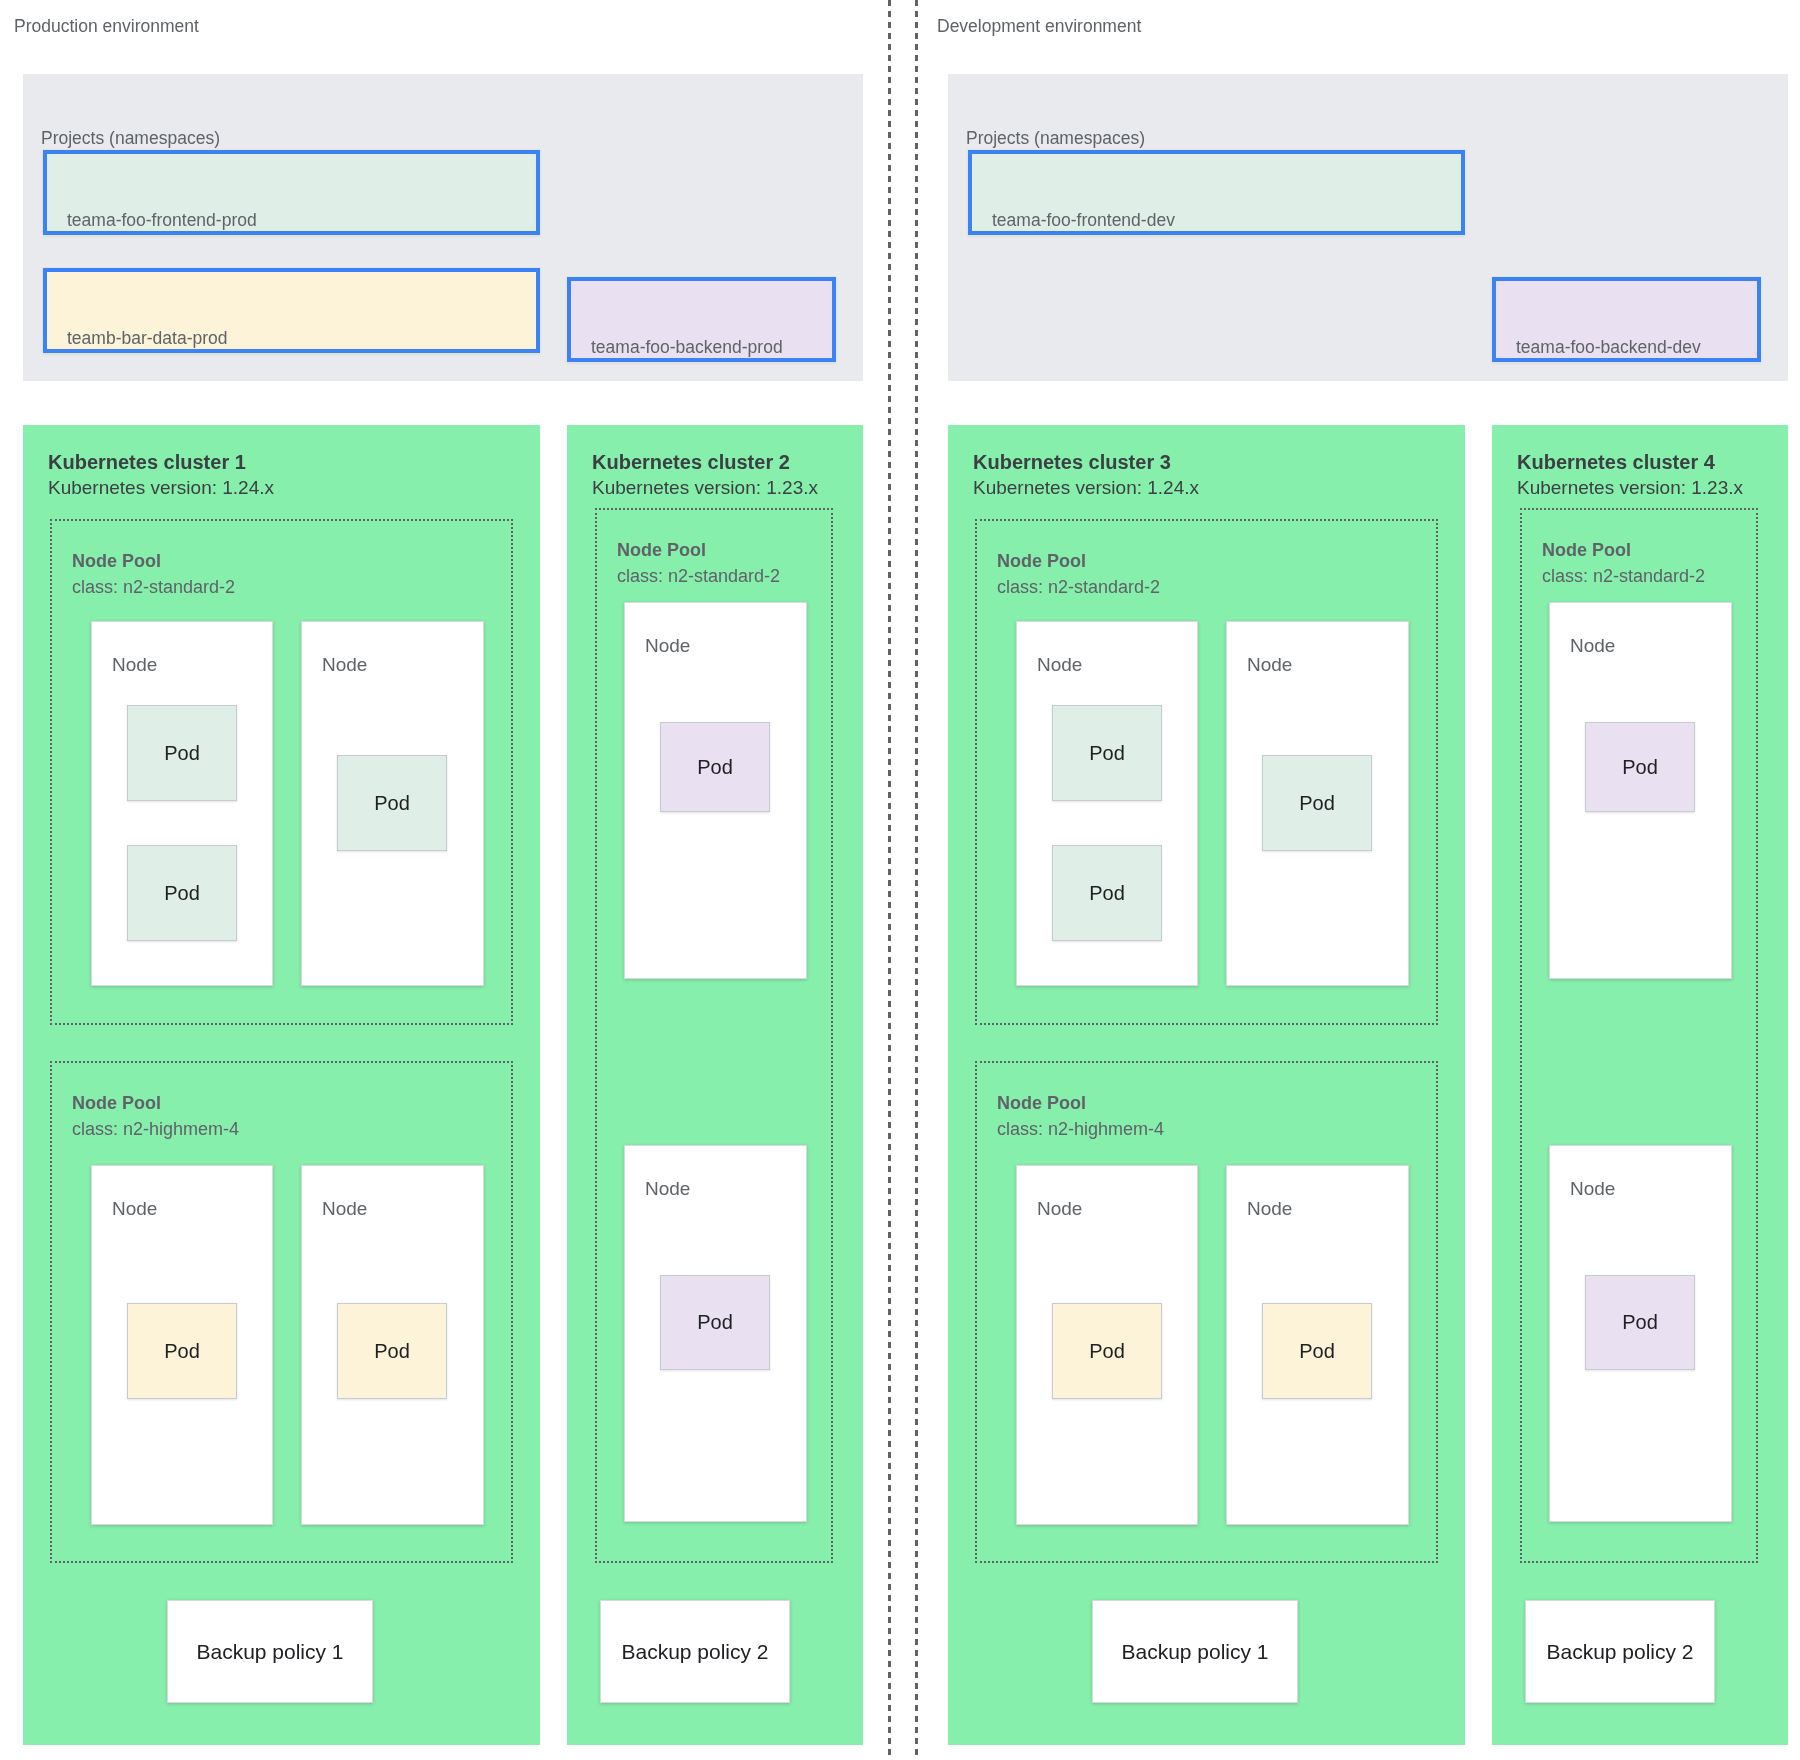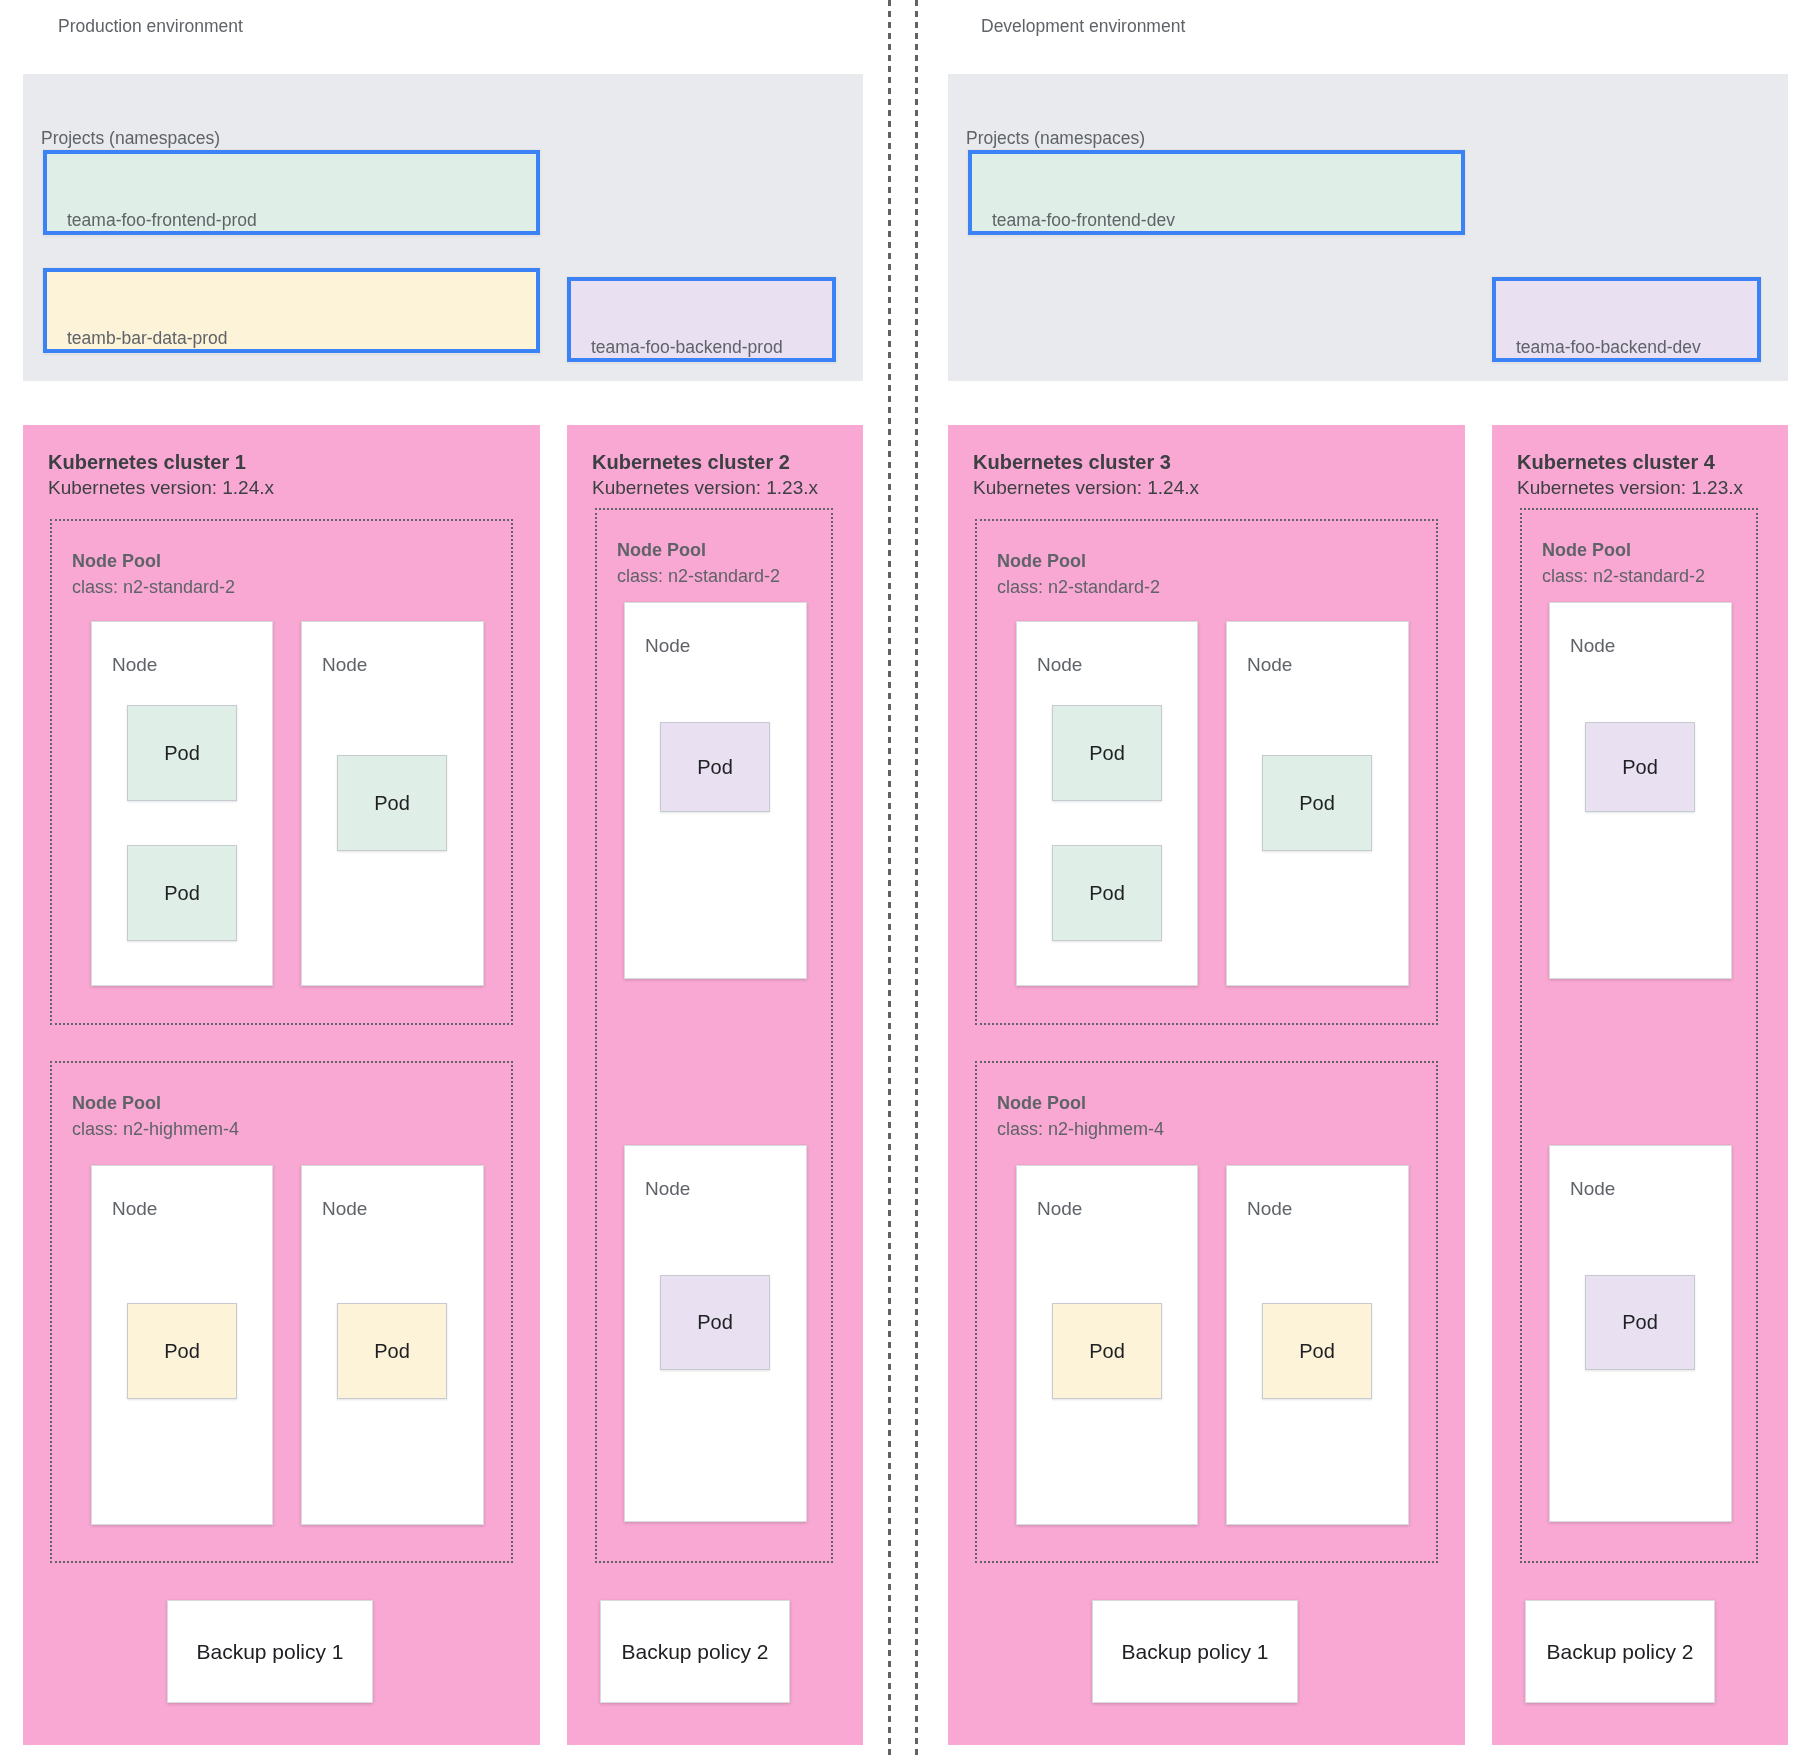--- a/index.html
+++ b/index.html
@@ -4,21 +4,21 @@
 <style>
   html,body{margin:0;padding:0;background:#ffffff;}
   body{
     position:relative;width:1800px;height:1760px;overflow:hidden;
     font-family:"Liberation Sans", sans-serif;
     -webkit-font-smoothing:antialiased;
   }
   .abs{position:absolute;box-sizing:border-box;}
 
   
-  .env-label{top:16px;font-size:17.5px;color:#5f6368;margin-left:44px;}
+  .env-label{top:16px;font-size:17.5px;color:#5f6368;}
   .env-left  .env-label{left:14px;}
   .env-right .env-label{left:937px;}
 
   
   .divider{
     top:0;height:1760px;width:3px;
     background:repeating-linear-gradient(to bottom,#5f6368 0 6px,transparent 6px 11px);
   }
   .divider.d1{left:888px;}
   .divider.d2{left:915px;}
@@ -37,21 +37,21 @@
   }
   .ns-1{left:20px;top:76px;width:497px;}
   .ns-2{left:20px;top:194px;width:497px;}
   .ns-3{left:544px;top:194px;width:269px;}
 
   [data-color="green"] {background:#dfeee6;}
   [data-color="yellow"]{background:#fcf3d8;}
   [data-color="purple"]{background:#e9e0f2;margin-top:9px;}
 
   
-  .cluster{top:425px;height:1320px;background:#f9a8d4;}
+  .cluster{top:425px;height:1320px;background:#86efac;}
   .cluster-wide{width:517px;}
   .cluster-narrow{width:296px;}
   .env-left  .cluster-wide{left:23px;}
   .env-right .cluster-wide{left:948px;}
   .env-left  .cluster-narrow{left:567px;}
   .env-right .cluster-narrow{left:1492px;}
 
   .cluster-title{left:25px;top:26px;font-size:20px;font-weight:bold;color:#3c4043;}
   .cluster-version{left:25px;top:52px;font-size:19px;color:#3c4043;}
 

